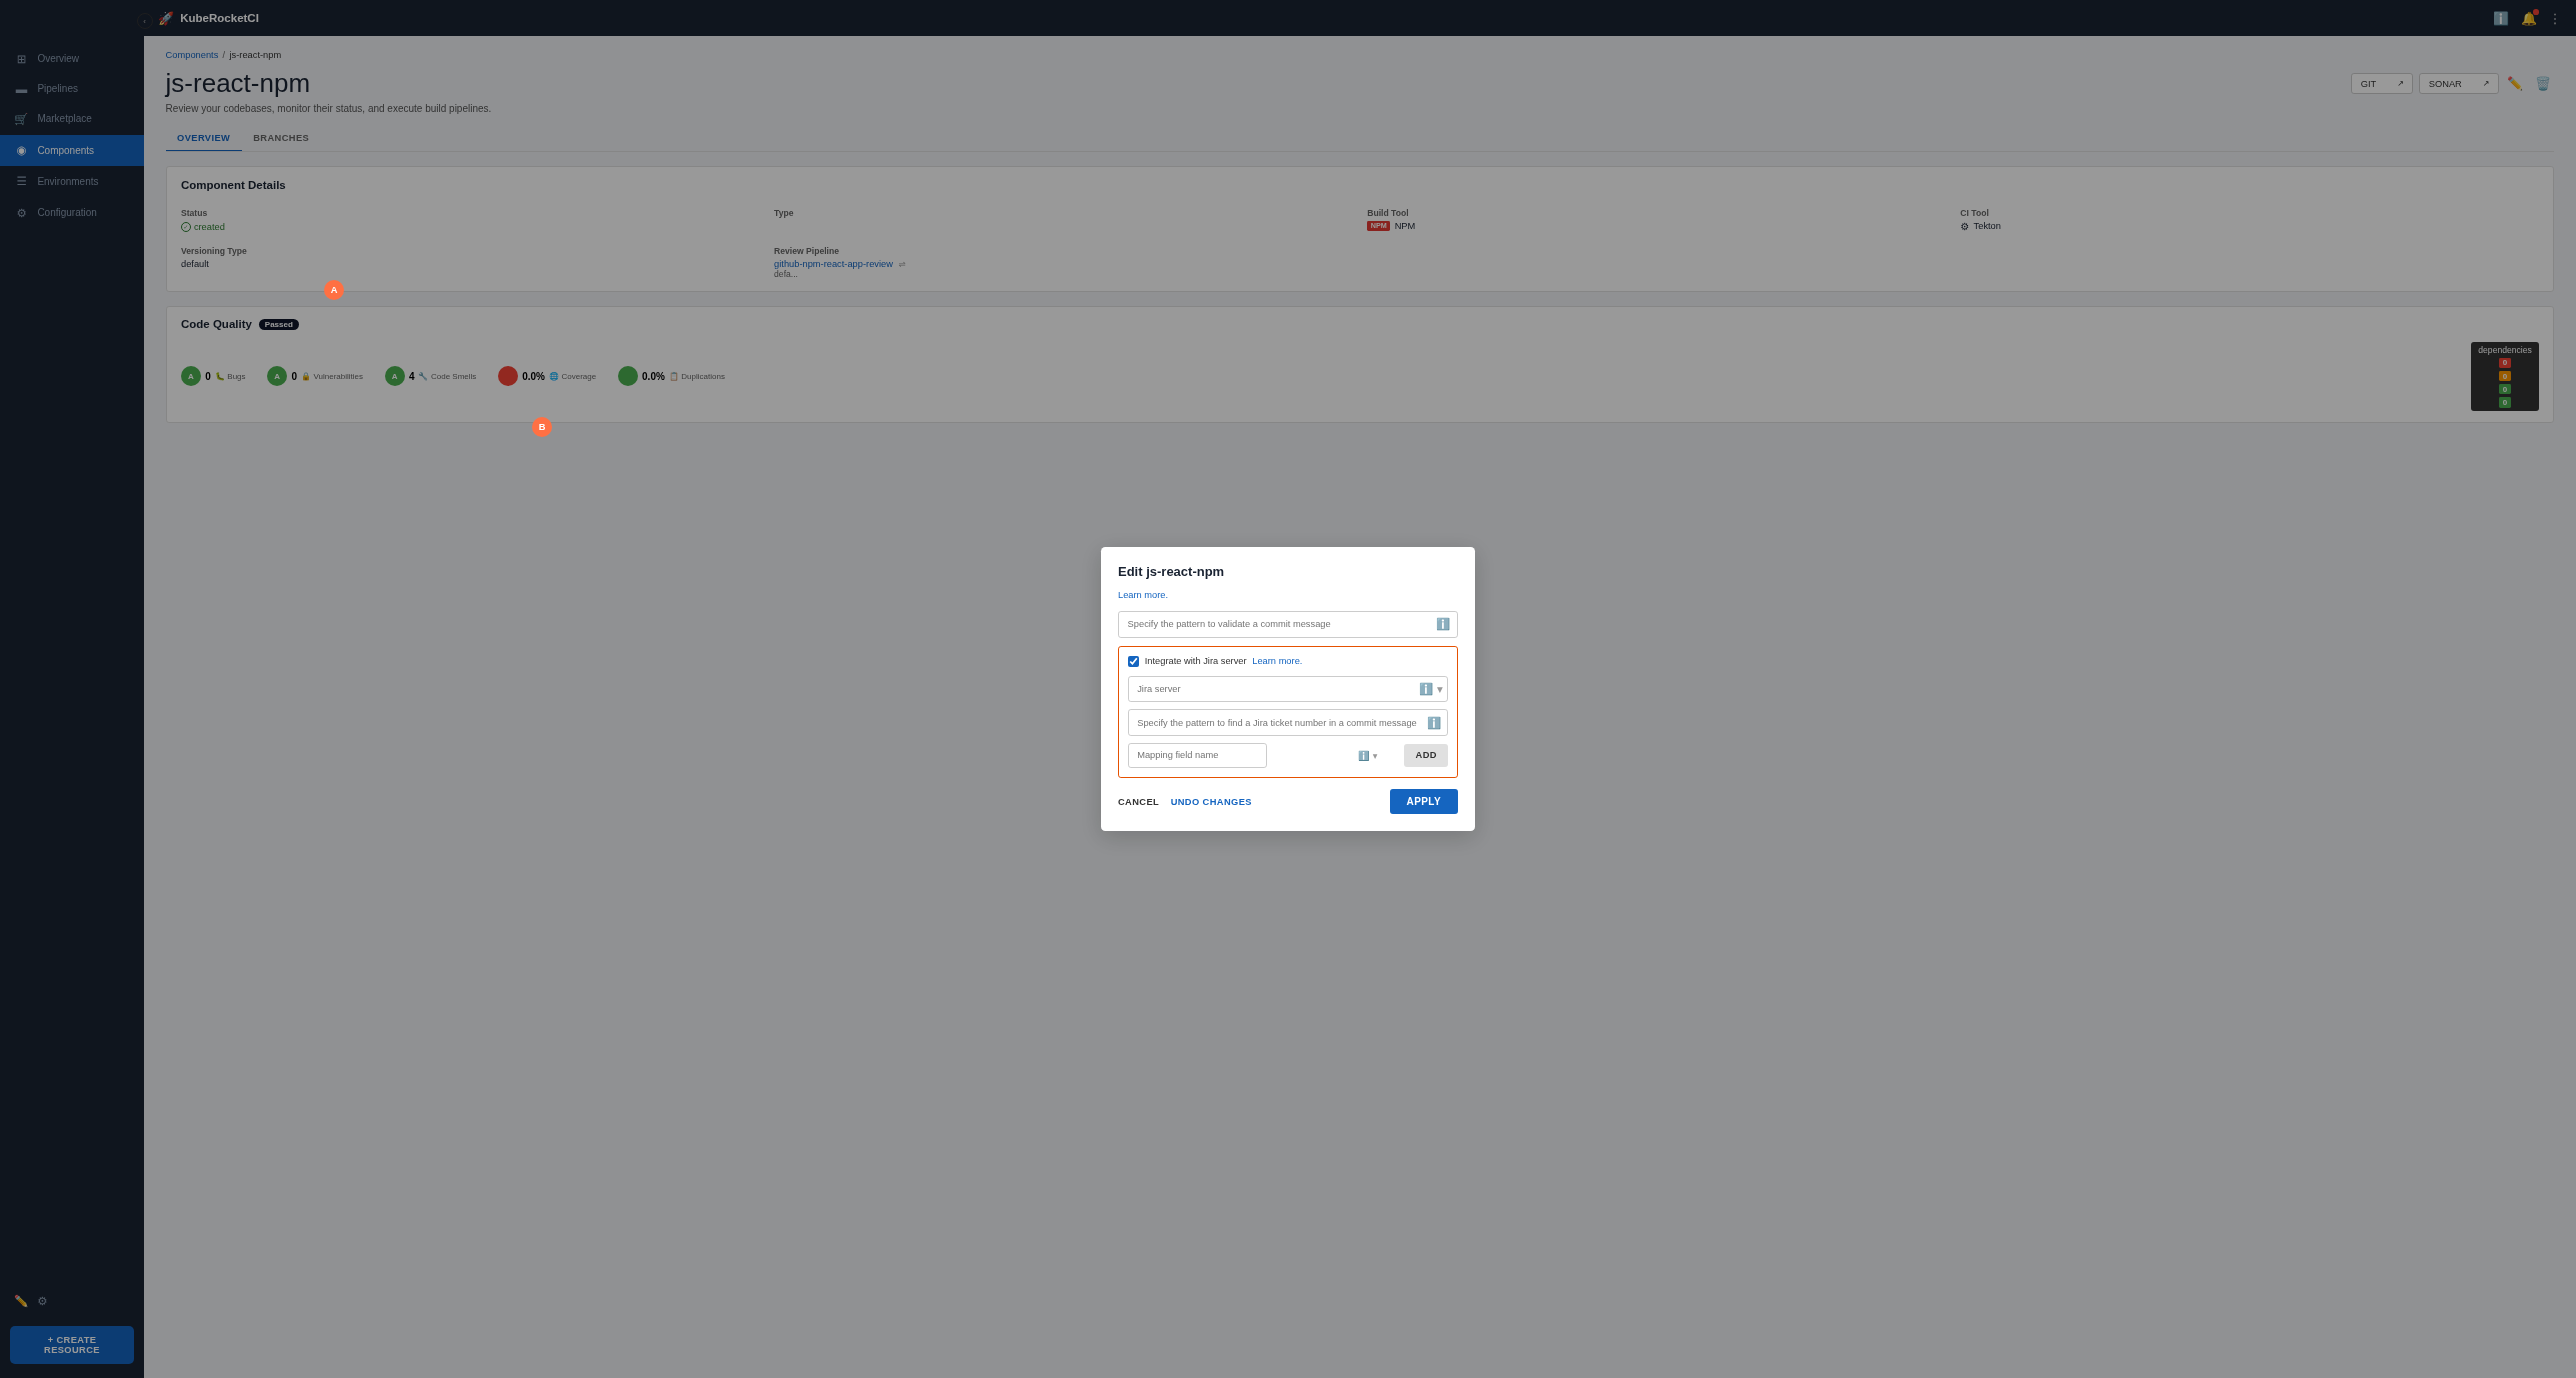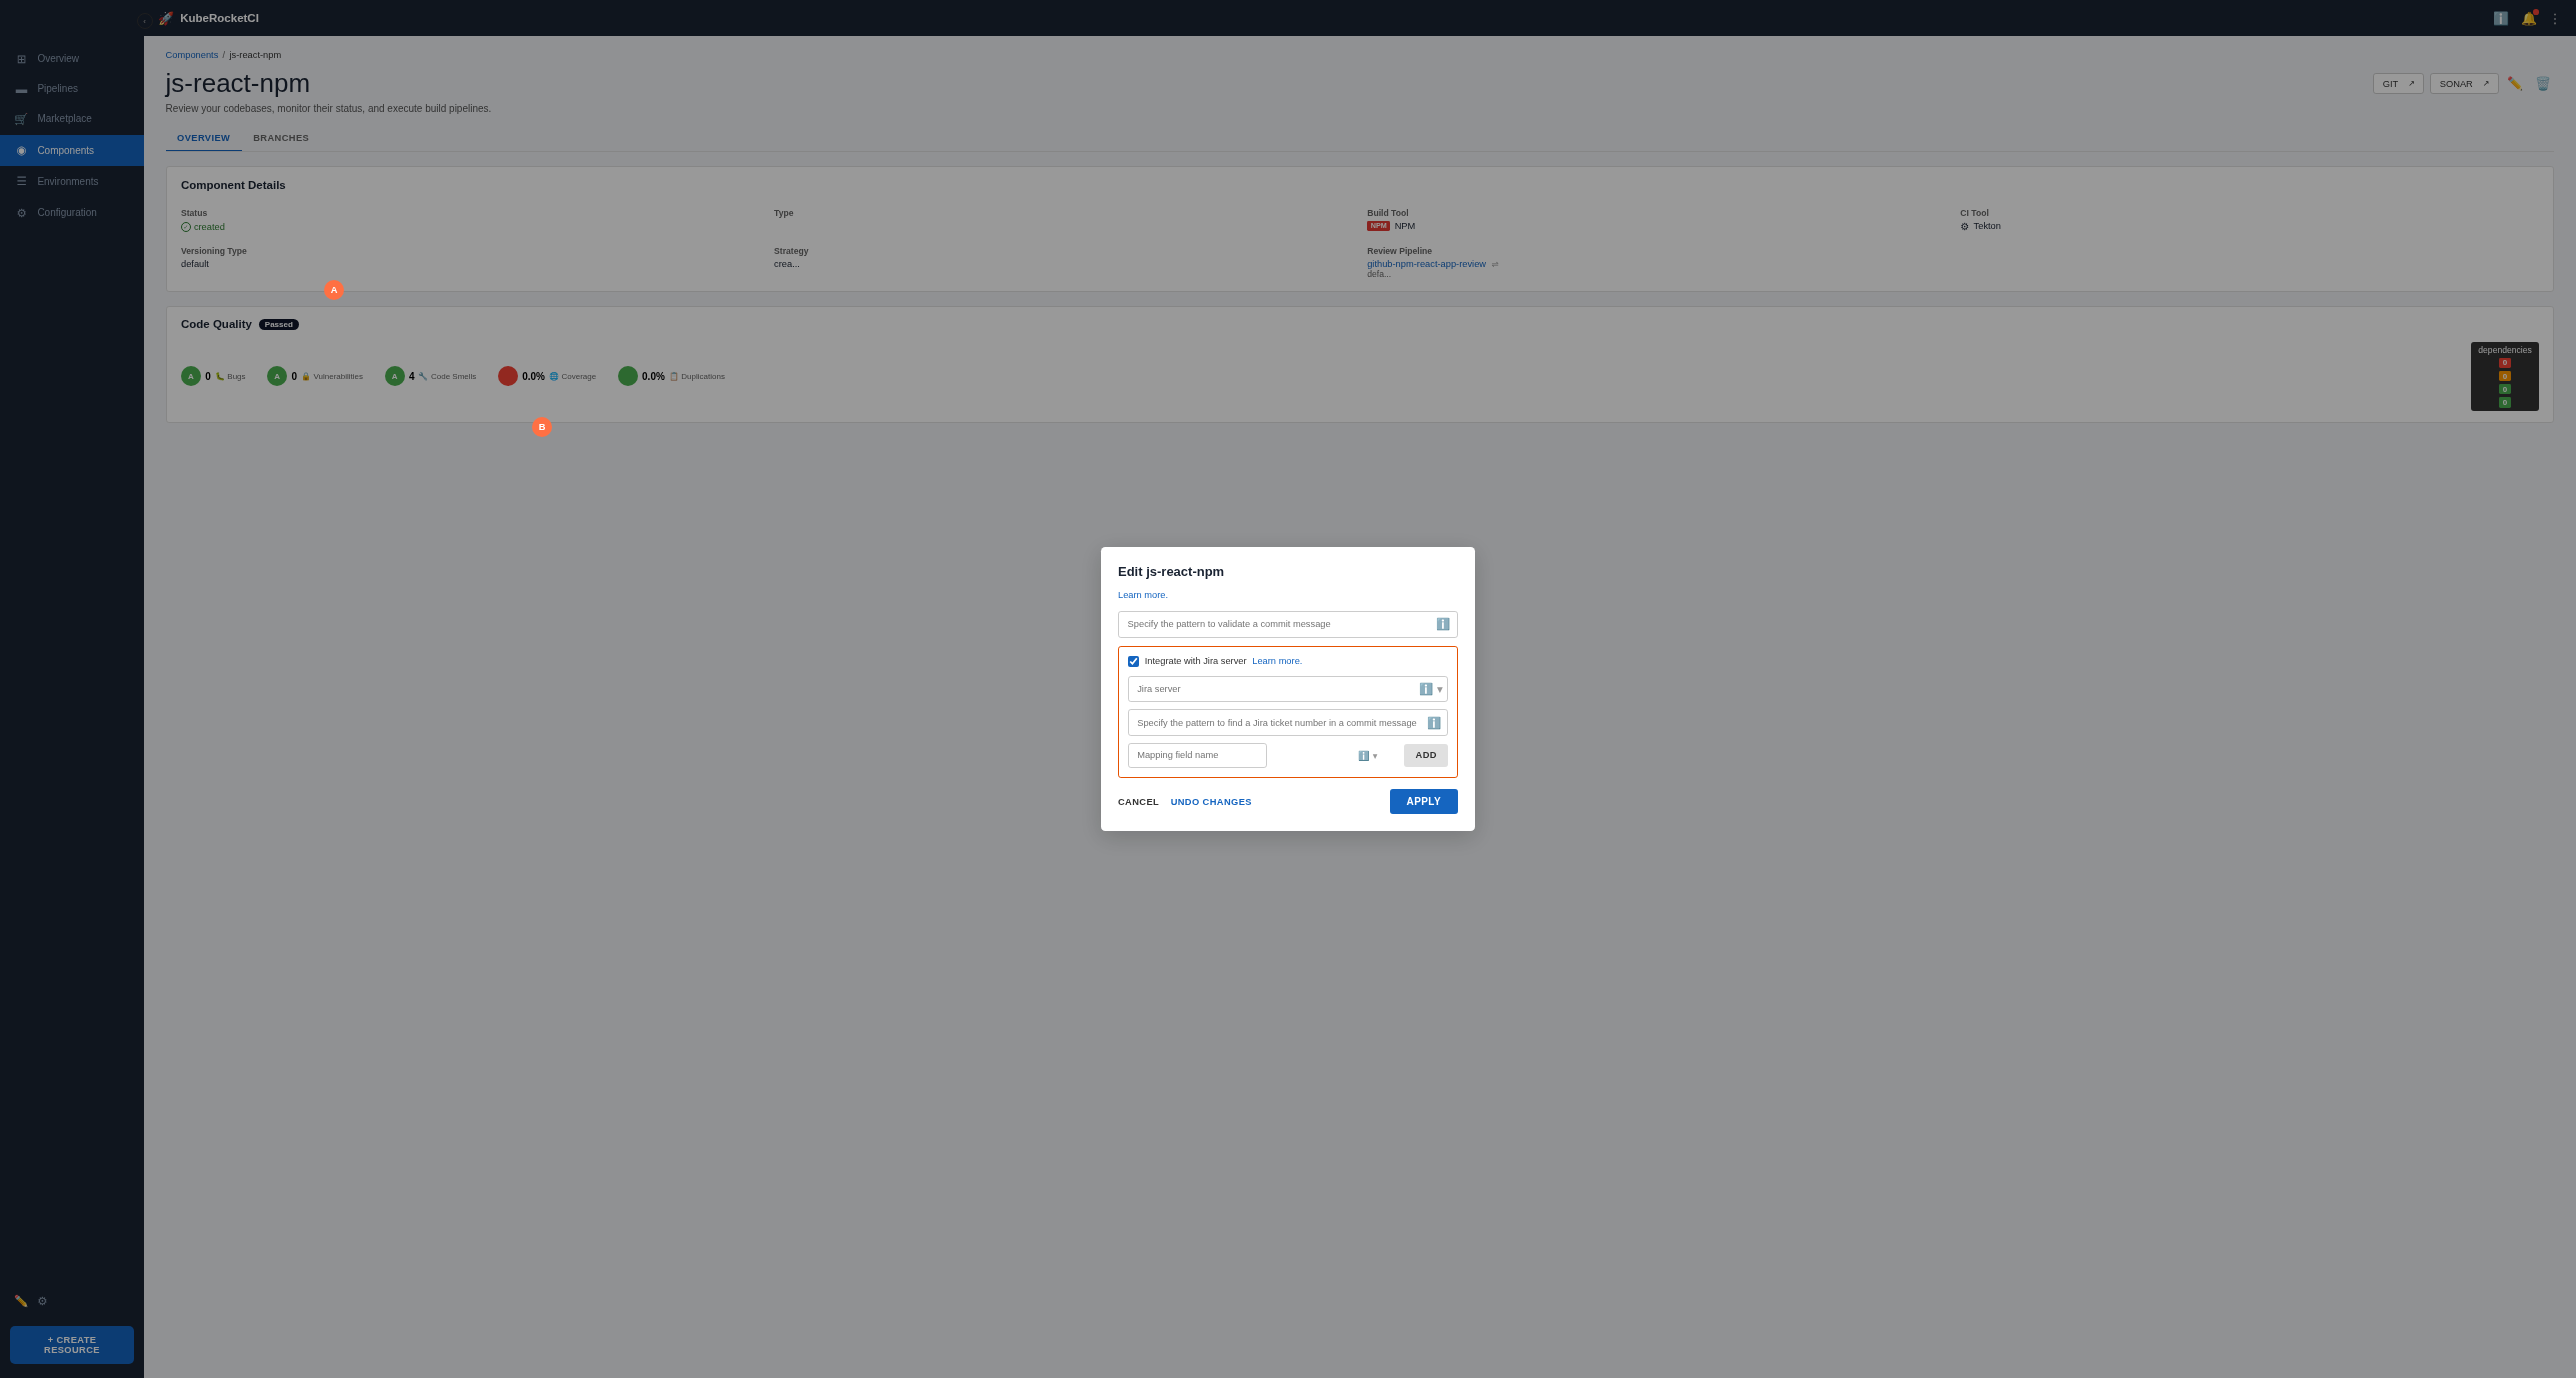--- a/index.html
+++ b/index.html
@@ -154,21 +154,21 @@
     }
     .action-btn {
       border: 0.7px solid #ccc;
       background: #fff;
       padding: 4.3px 8.6px;
       border-radius: 2.9px;
       font-size: 9.3px;
       cursor: pointer;
       display: flex;
       align-items: center;
-      gap: 10px;
+      gap: 21px;
       color: #333;
     }
     .action-btn-icon {
       background: none;
       border: none;
       cursor: pointer;
       color: #555;
       font-size: 13px;
       padding: 2.9px;
     }
@@ -553,24 +553,20 @@
           <div class="value" style="display:flex;align-items:center;gap:4.3px;">
             <span style="font-size:10px;">⚙</span>
             Tekton
           </div>
         </div>
         <div class="detail-item">
           <div class="label">Versioning Type</div>
           <div class="value">default</div>
         </div>
         <div class="detail-item">
-          <div class="label">Strategy</div>
-          <div class="value">crea...</div>
-        </div>
-        <div class="detail-item">
           <div class="label">Review Pipeline</div>
           <div class="value">
             <a href="#">github-npm-react-app-review</a>
             <span style="margin-left:2.9px;color:#999;font-size:8.6px;">⇌</span>
             <br><span style="font-size:8.6px;color:#666;">defa...</span>
           </div>
         </div>
       </div>
     </div>
 

